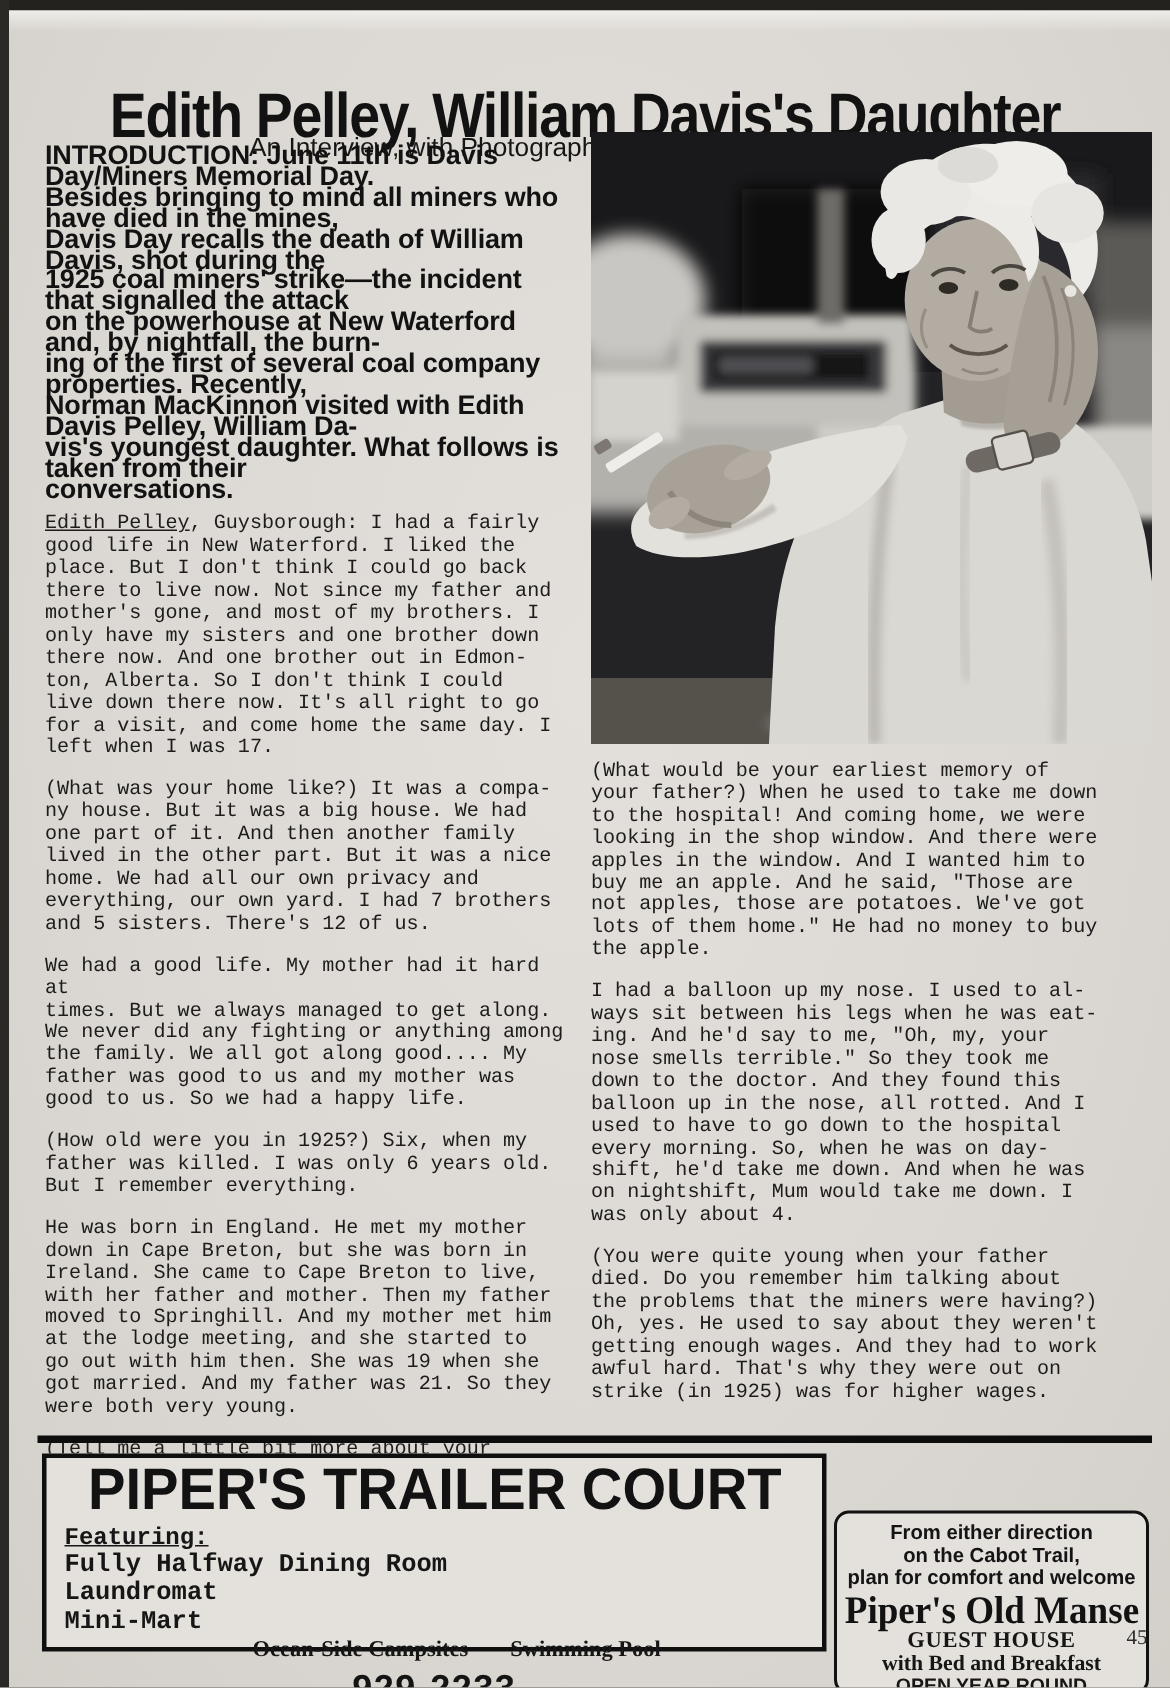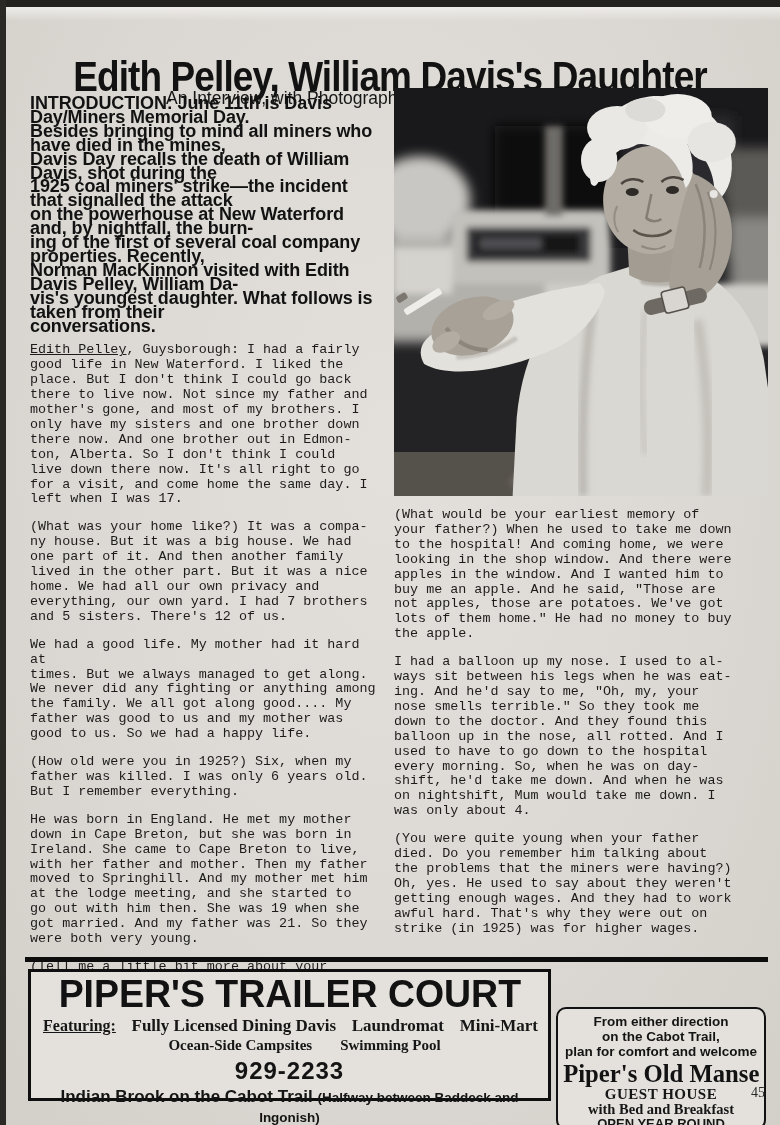--- a/index.html
+++ b/index.html
@@ -55,21 +55,21 @@
     display:flex;flex-direction:column;
   }
   .ad-trailer-name{
     text-align:center;font-weight:bold;font-size:39px;line-height:42px;color:#121212;
     white-space:nowrap;margin-top:1px;
   }
   .ad-trailer-name .squeeze{display:inline-block;transform:scaleX(.96);transform-origin:center;}
   .feat-row{
     display:flex;justify-content:space-between;align-items:baseline;
     padding:1px 10px 0 12px;
-    font-family:Liberation Serif, serif;font-weight:bold;font-size:17px;
+    font-family:Liberation Mono, monospace;font-weight:bold;font-size:17px;flex-direction:column;
   }
   .feat-label{font-size:16px;}
   .feat-row2{
     display:flex;justify-content:center;gap:28px;padding-left:30px;
     font-family:"Liberation Serif", serif;font-weight:bold;font-size:15px;
     margin-top:1px;
   }
   .phones{display:flex;margin-top:3px;gap:40px;}
   .phones span{flex:1;text-align:center;font-weight:bold;font-size:24px;letter-spacing:1px;color:#141414;}
   .loc{
@@ -264,21 +264,21 @@
 awful hard. That's why they were out on
 strike (in 1925) was for higher wages.</p>
   </div>
 
   <div class="thick-rule"></div>
 
   <div class="ad-trailer">
     <div class="ad-trailer-name"><span class="squeeze">PIPER'S TRAILER COURT</span></div>
     <div class="feat-row">
       <span class="feat-label u">Featuring:</span>
-      <span>Fully Licensed Dining Davis</span>
+      <span>Fully Halfway Dining Room</span>
       <span>Laundromat</span>
       <span>Mini-Mart</span>
     </div>
     <div class="feat-row2">
       <span>Ocean-Side Campsites</span>
       <span>Swimming Pool</span>
     </div>
     <div class="phones">
       <span>929-2233</span>
     </div>

